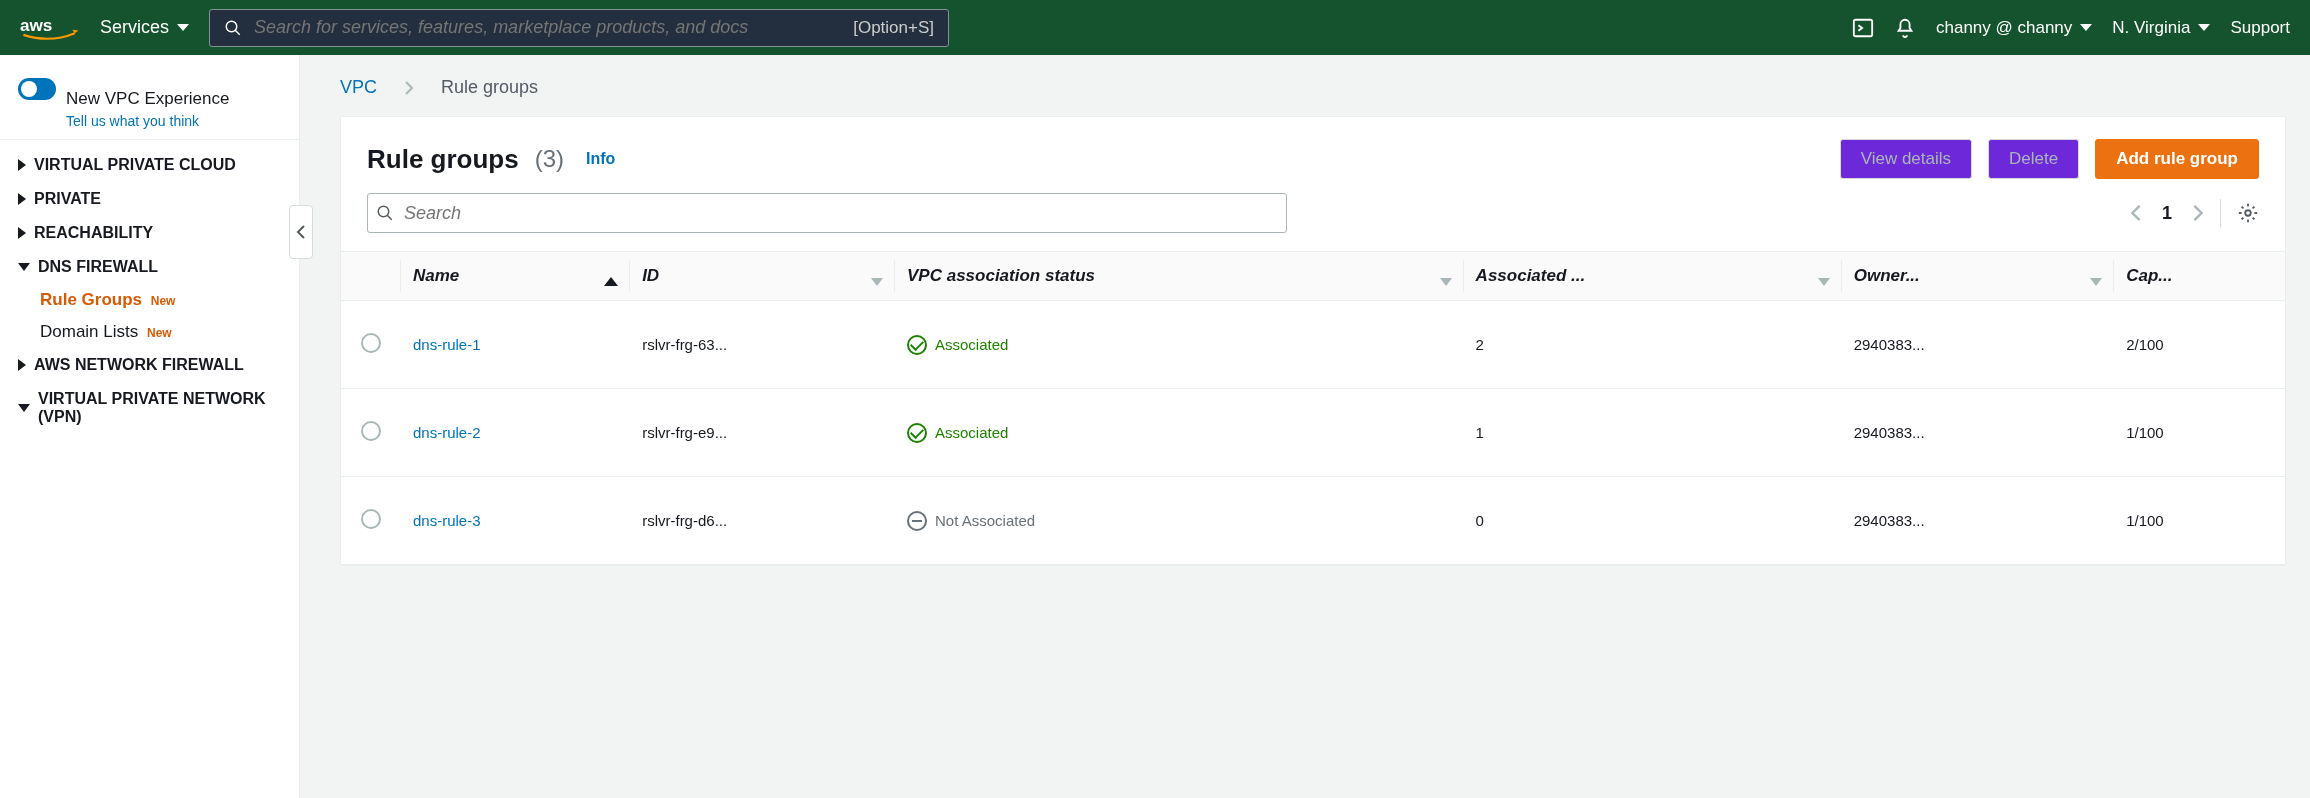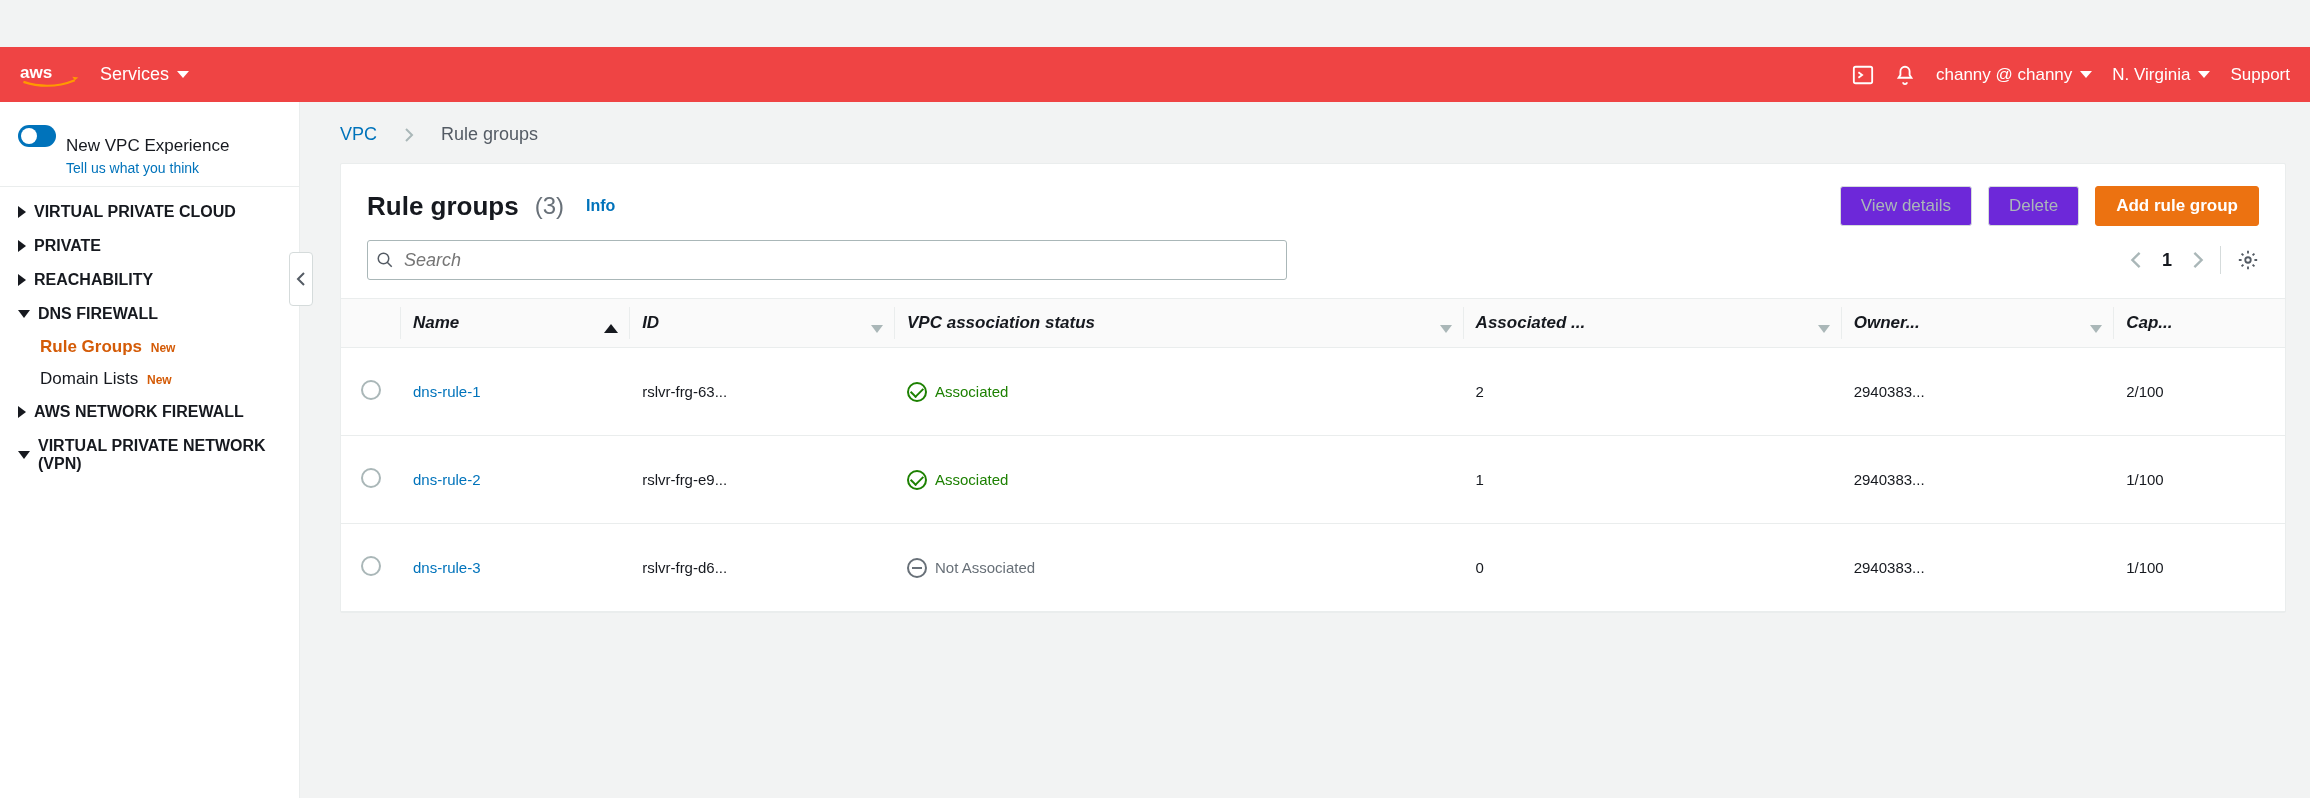--- a/index.html
+++ b/index.html
@@ -1,19 +1,19 @@
 <!DOCTYPE html>
 <html><head>
 <meta charset="utf-8">
 <style>
 * { box-sizing: border-box; margin: 0; padding: 0; font-family: "Amazon Ember", "Helvetica Neue", Arial, sans-serif; }
 html, body { width: 100%; height: 100%; background: #f2f3f3; }
 
 
-.topnav { background: #ef4444; color: #fff; height: 55px; display: flex; align-items: center; padding: 0 20px; gap: 20px; margin-top: 47px; }
+.topnav { background: #14532d; color: #fff; height: 55px; display: flex; align-items: center; padding: 0 20px; gap: 20px; }
 .aws-logo { display:flex; align-items:center; }
 .aws-logo svg { height: 24px; }
 .services-btn { color:#fff; font-size:18px; display:flex; align-items:center; gap:8px; cursor:pointer; }
 .caret-down { width:0;height:0;border-left:6px solid transparent;border-right:6px solid transparent;border-top:7px solid #fff; display:inline-block;}
 .search-wrap { flex: 0 0 740px; display:flex; align-items:center; background:#232f3e; border:1px solid #879196; border-radius:3px; height:38px; padding:0 14px; gap:12px; }
 .search-wrap .si { color:#fff; }
 .search-wrap input { flex:1; background:transparent; border:none; outline:none; color:#ccc; font-size:18px; font-style:italic; }
 .search-wrap .hint { color:#ccc; font-size:17px; }
 .topnav-spacer { flex:1; }
 .top-icon { color:#fff; width:22px; height:22px; }
@@ -88,20 +88,28 @@
   <div class="aws-logo">
     <svg viewBox="0 0 70 28" width="60" height="28">
         <text x="0" y="18" fill="#fff" font-size="20" font-weight="700">aws</text>
         <path d="M4 22 Q35 32 64 20" stroke="#ff9900" stroke-width="2.5" fill="none"></path>
         <path d="M64 20 l-3 -4 l7 1 z" fill="#ff9900"></path>
       </svg>
   </div>
   <div class="services-btn">
     <span>Services</span>
     <span class="caret-down"></span>
+  </div>
+  <div class="search-wrap">
+    <svg class="si" width="18" height="18" viewBox="0 0 24 24">
+        <circle cx="10" cy="10" r="7" stroke="#fff" stroke-width="2" fill="none"></circle>
+        <line x1="15" y1="15" x2="21" y2="21" stroke="#fff" stroke-width="2"></line>
+      </svg>
+    <input placeholder="Search for services, features, marketplace products, and docs" style="">
+    <span class="hint">[Option+S]</span>
   </div>
   <div class="topnav-spacer"></div>
   <svg class="top-icon" viewBox="0 0 24 24">
       <rect x="2" y="3" width="20" height="18" rx="2" stroke="#fff" stroke-width="2" fill="none"></rect>
       <path d="M7 9 l4 3 l-4 3" stroke="#fff" stroke-width="2" fill="none"></path>
     </svg>
   <svg class="top-icon" viewBox="0 0 24 24">
       <path d="M12 3 a5 5 0 0 1 5 5 v4 l2 3 H5 l2 -3 V8 a5 5 0 0 1 5 -5 Z" stroke="#fff" stroke-width="2" fill="none"></path>
       <path d="M10 20 a2 2 0 0 0 4 0" stroke="#fff" stroke-width="2" fill="none"></path>
     </svg>

